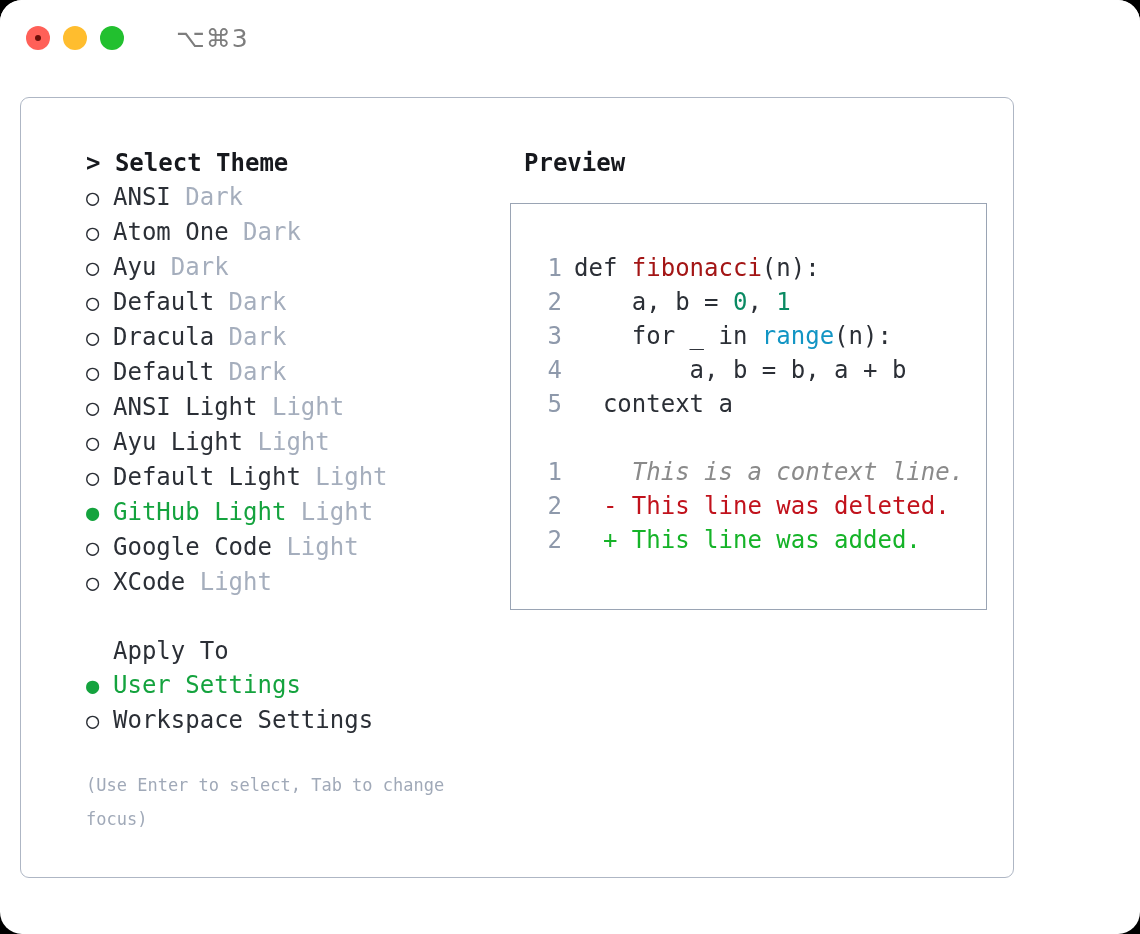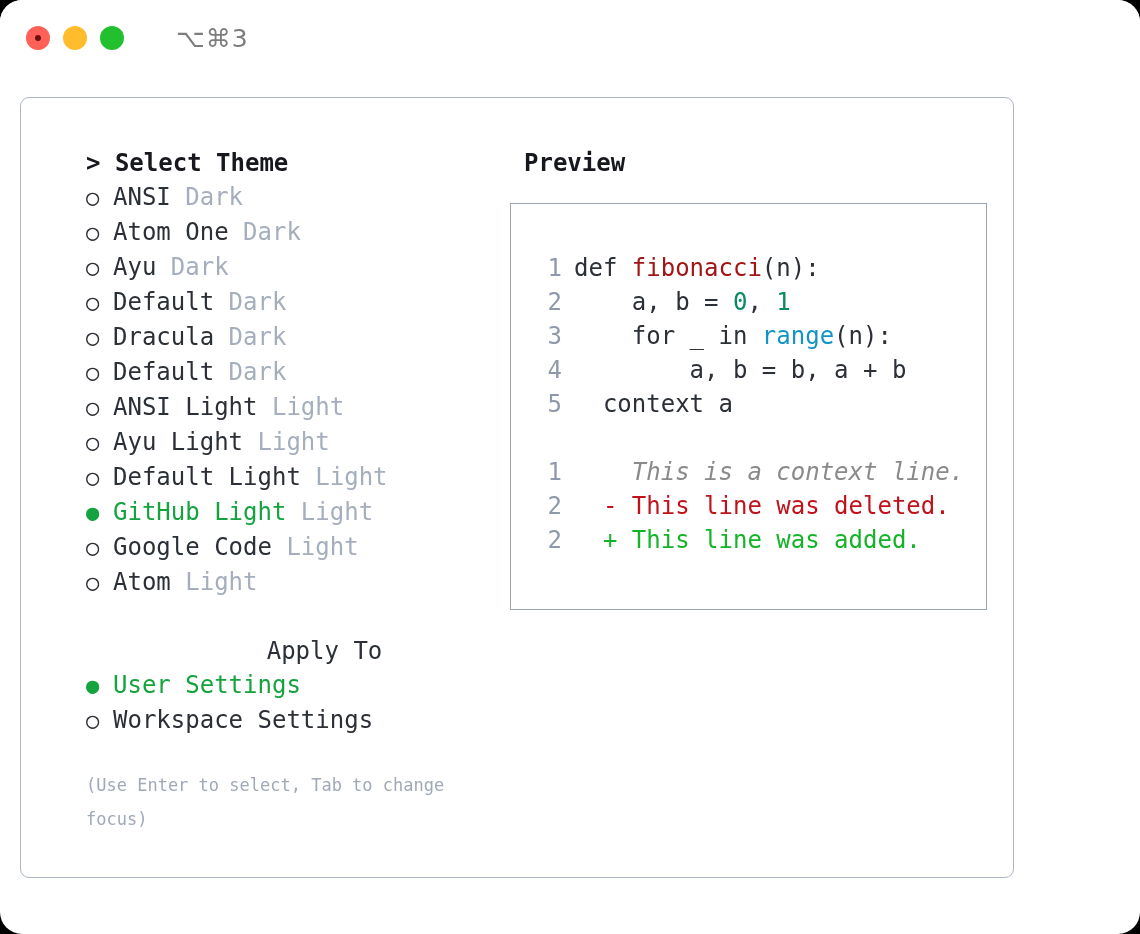--- a/index.html
+++ b/index.html
@@ -106,21 +106,20 @@
   .opt-label { color: #2B2F36; }
   .opt-row.selected .opt-label { color: #14A33E; }
   .opt-variant { color: #A5AEBD; }
 
   .section-heading {
     font-size: 24px;
     line-height: 34px;
     color: #2B2F36;
     padding-left: 27px;
     white-space: pre;
-    text-align: center;
   }
 
   .spacer-row { height: 34px; }
 
   #help-text {
     margin-top: 30px;
     font-size: 17px;
     line-height: 34px;
     color: #A0A9B8;
     width: 420px;
@@ -203,21 +202,21 @@
           <div class="opt-row"><span class="opt-marker">○</span><span class="opt-label">Atom One</span><span class="opt-variant"> Dark</span></div>
           <div class="opt-row"><span class="opt-marker">○</span><span class="opt-label">Ayu</span><span class="opt-variant"> Dark</span></div>
           <div class="opt-row"><span class="opt-marker">○</span><span class="opt-label">Default</span><span class="opt-variant"> Dark</span></div>
           <div class="opt-row"><span class="opt-marker">○</span><span class="opt-label">Dracula</span><span class="opt-variant"> Dark</span></div>
           <div class="opt-row"><span class="opt-marker">○</span><span class="opt-label">Default</span><span class="opt-variant"> Dark</span></div>
           <div class="opt-row"><span class="opt-marker">○</span><span class="opt-label">ANSI Light</span><span class="opt-variant"> Light</span></div>
           <div class="opt-row"><span class="opt-marker">○</span><span class="opt-label">Ayu Light</span><span class="opt-variant"> Light</span></div>
           <div class="opt-row"><span class="opt-marker">○</span><span class="opt-label">Default Light</span><span class="opt-variant"> Light</span></div>
           <div class="opt-row selected"><span class="opt-marker sel">●</span><span class="opt-label">GitHub Light</span><span class="opt-variant"> Light</span></div>
           <div class="opt-row"><span class="opt-marker">○</span><span class="opt-label">Google Code</span><span class="opt-variant"> Light</span></div>
-          <div class="opt-row"><span class="opt-marker">○</span><span class="opt-label">Atom</span><span class="opt-variant"> Light</span></div>
+          <div class="opt-row"><span class="opt-marker">○</span><span class="opt-label">XCode</span><span class="opt-variant"> Light</span></div>
         </div>
 
       <div class="spacer-row"></div>
 
       <div class="section-heading">Apply To</div>
 
       <div id="apply-items">
           <div class="opt-row selected"><span class="opt-marker sel">●</span><span class="opt-label">User Settings</span></div>
           <div class="opt-row"><span class="opt-marker">○</span><span class="opt-label">Workspace Settings</span></div>
         </div>

